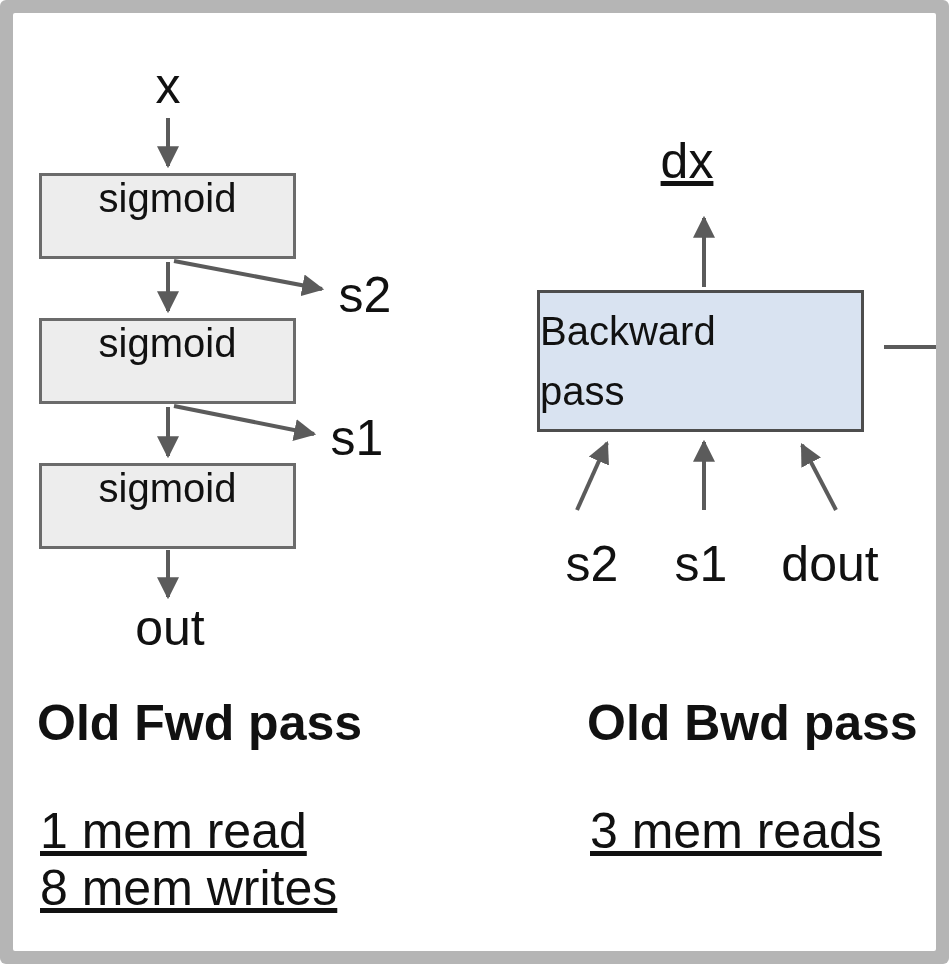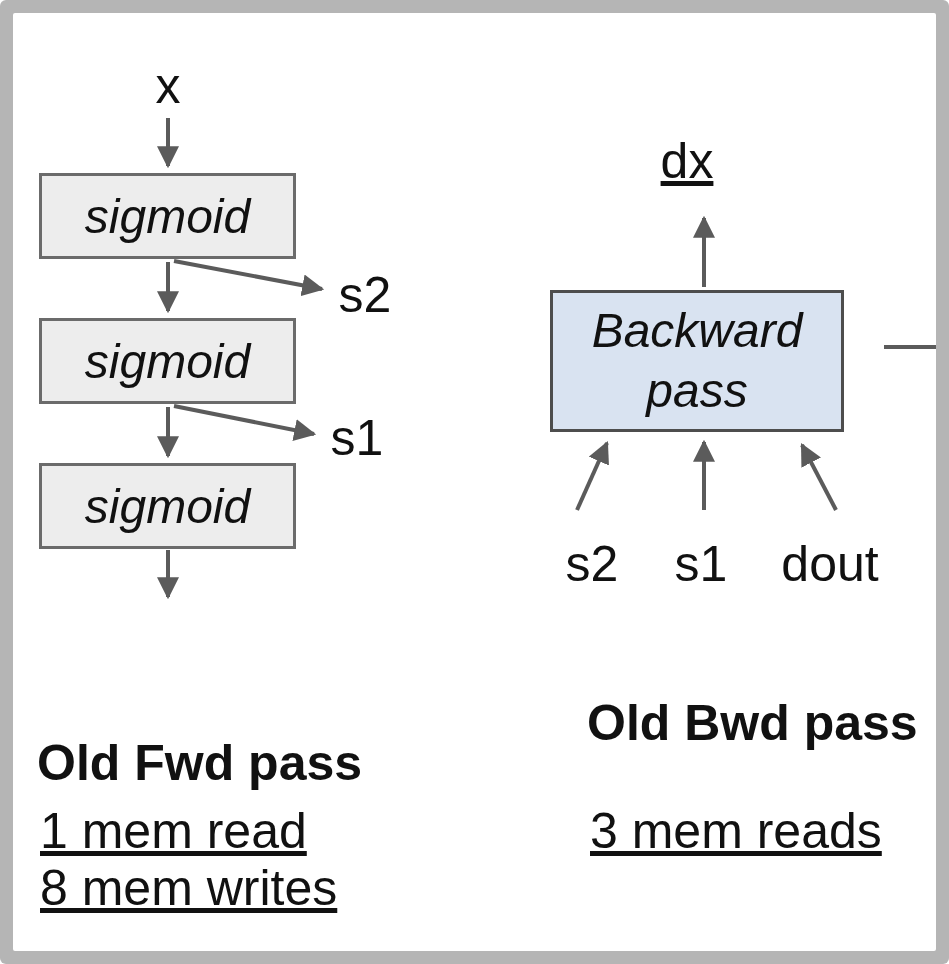--- a/index.html
+++ b/index.html
@@ -30,33 +30,32 @@
     background:var(--background);
     border-radius:2px;
   }
   .layer{
     position:absolute;left:0;top:0;width:949px;height:964px;
   }
   svg.layer{pointer-events:none;}
   .node{
     position:absolute;
     box-sizing:border-box;
-    display:flex;align-items:center;justify-content:center;
+    display:flex;align-items:flex-start;justify-content:center;
     text-align:center;
-    font-size:48px;
+    font-size:40px;
     color:var(--text);
-    font-style:italic;
   }
   .node.sigmoid{
     left:39px;width:257px;height:86px;
     background:var(--sigmoid-fill);
     border:3px solid var(--sigmoid-border);
   }
   .node.backward{
-    left:550px;top:290px;width:294px;height:142px;
+    left:537px;top:290px;width:327px;height:142px;
     background:var(--backward-fill);
     border:3px solid var(--backward-border);
     flex-direction:column;
     line-height:60px;
   }
   .lbl{
     position:absolute;
     font-size:50px;
     line-height:56px;
     color:var(--text);
@@ -122,22 +121,23 @@
     <div class="lbl" style="left:315px;top:267px;width:100px;">s2</div>
 
     <div class="node sigmoid" style="top:318px;">
       <span>sigmoid</span>
     </div>
     <div class="lbl" style="left:307px;top:410px;width:100px;">s1</div>
 
     <div class="node sigmoid" style="top:463px;">
       <span>sigmoid</span>
     </div>
+    <div class="lbl" style="left:110px;top:600px;width:120px;">out</div>
 
-    <div class="heading" style="left:37px;top:695px;margin-top:40px;">Old Fwd pass</div>
+    <div class="heading" style="left:37px;top:695px;">Old Fwd pass</div>
 
     <div class="stats" style="left:40px;top:803px;">
       <div>1 mem read</div>
       <div>8 mem writes</div>
     </div>
 
     <div class="lbl" style="left:637px;top:133px;width:100px;text-decoration:underline;">dx</div>
 
     <div class="node backward">
       <span>Backward</span>

